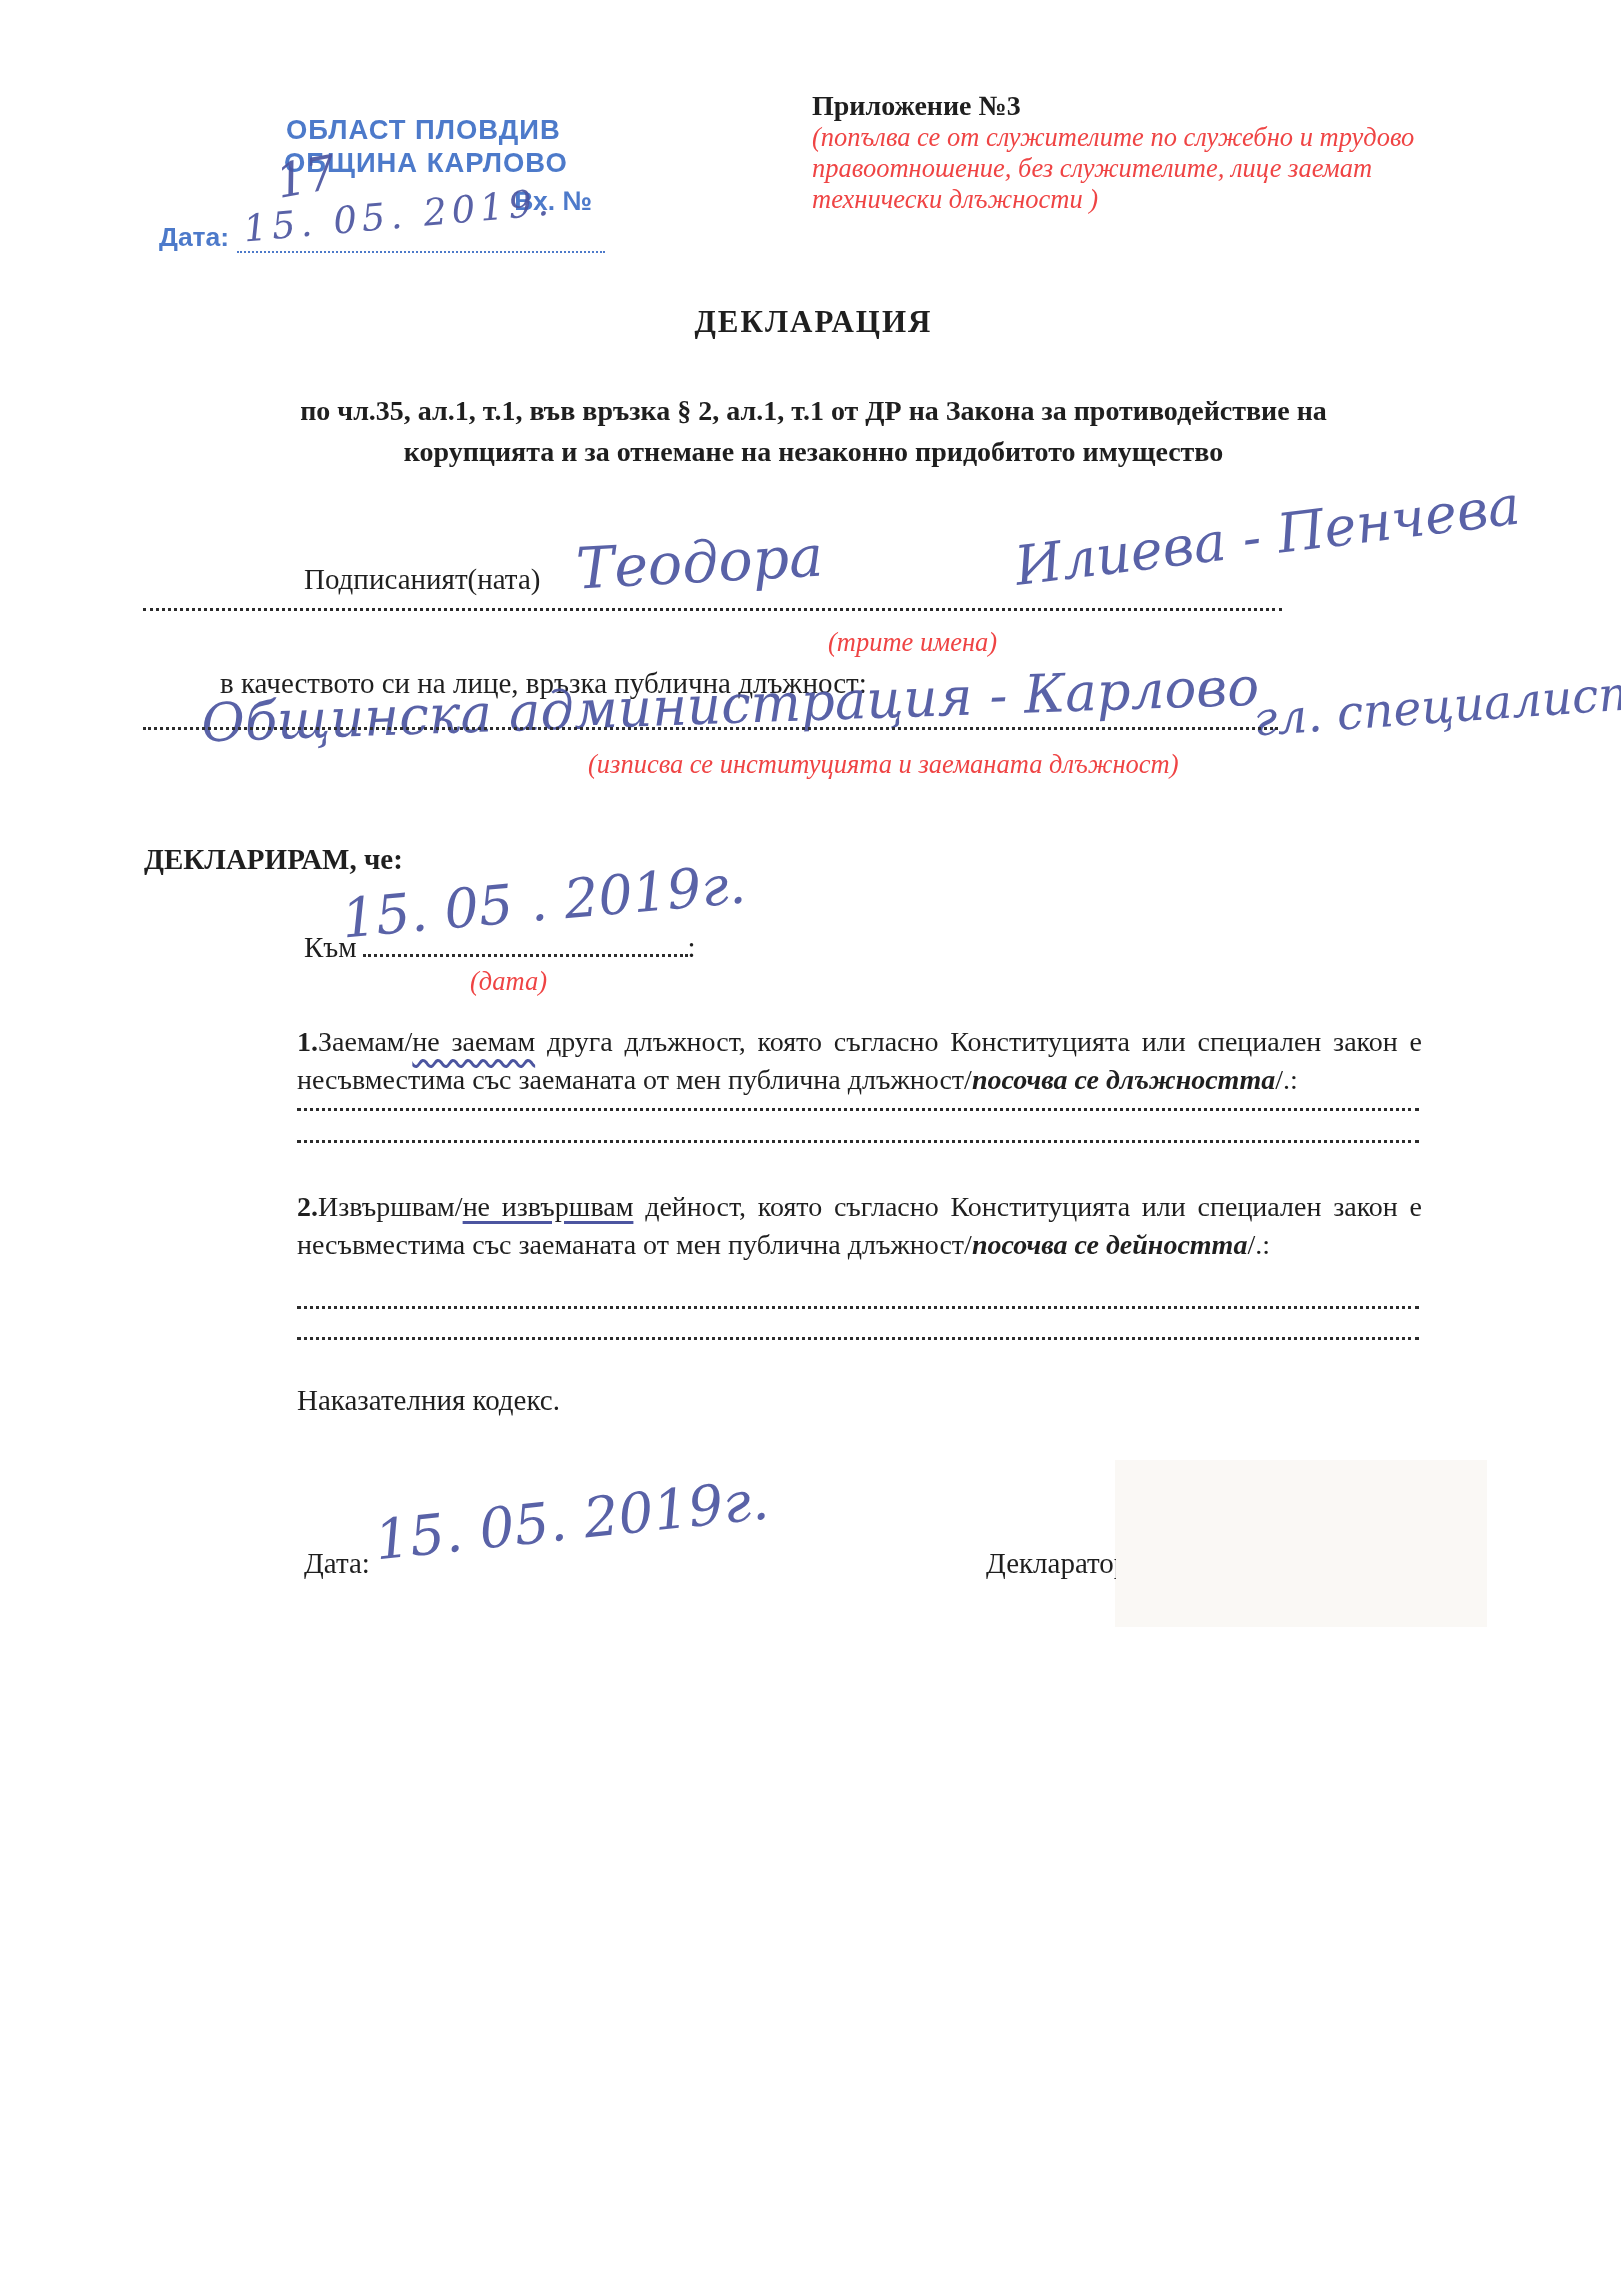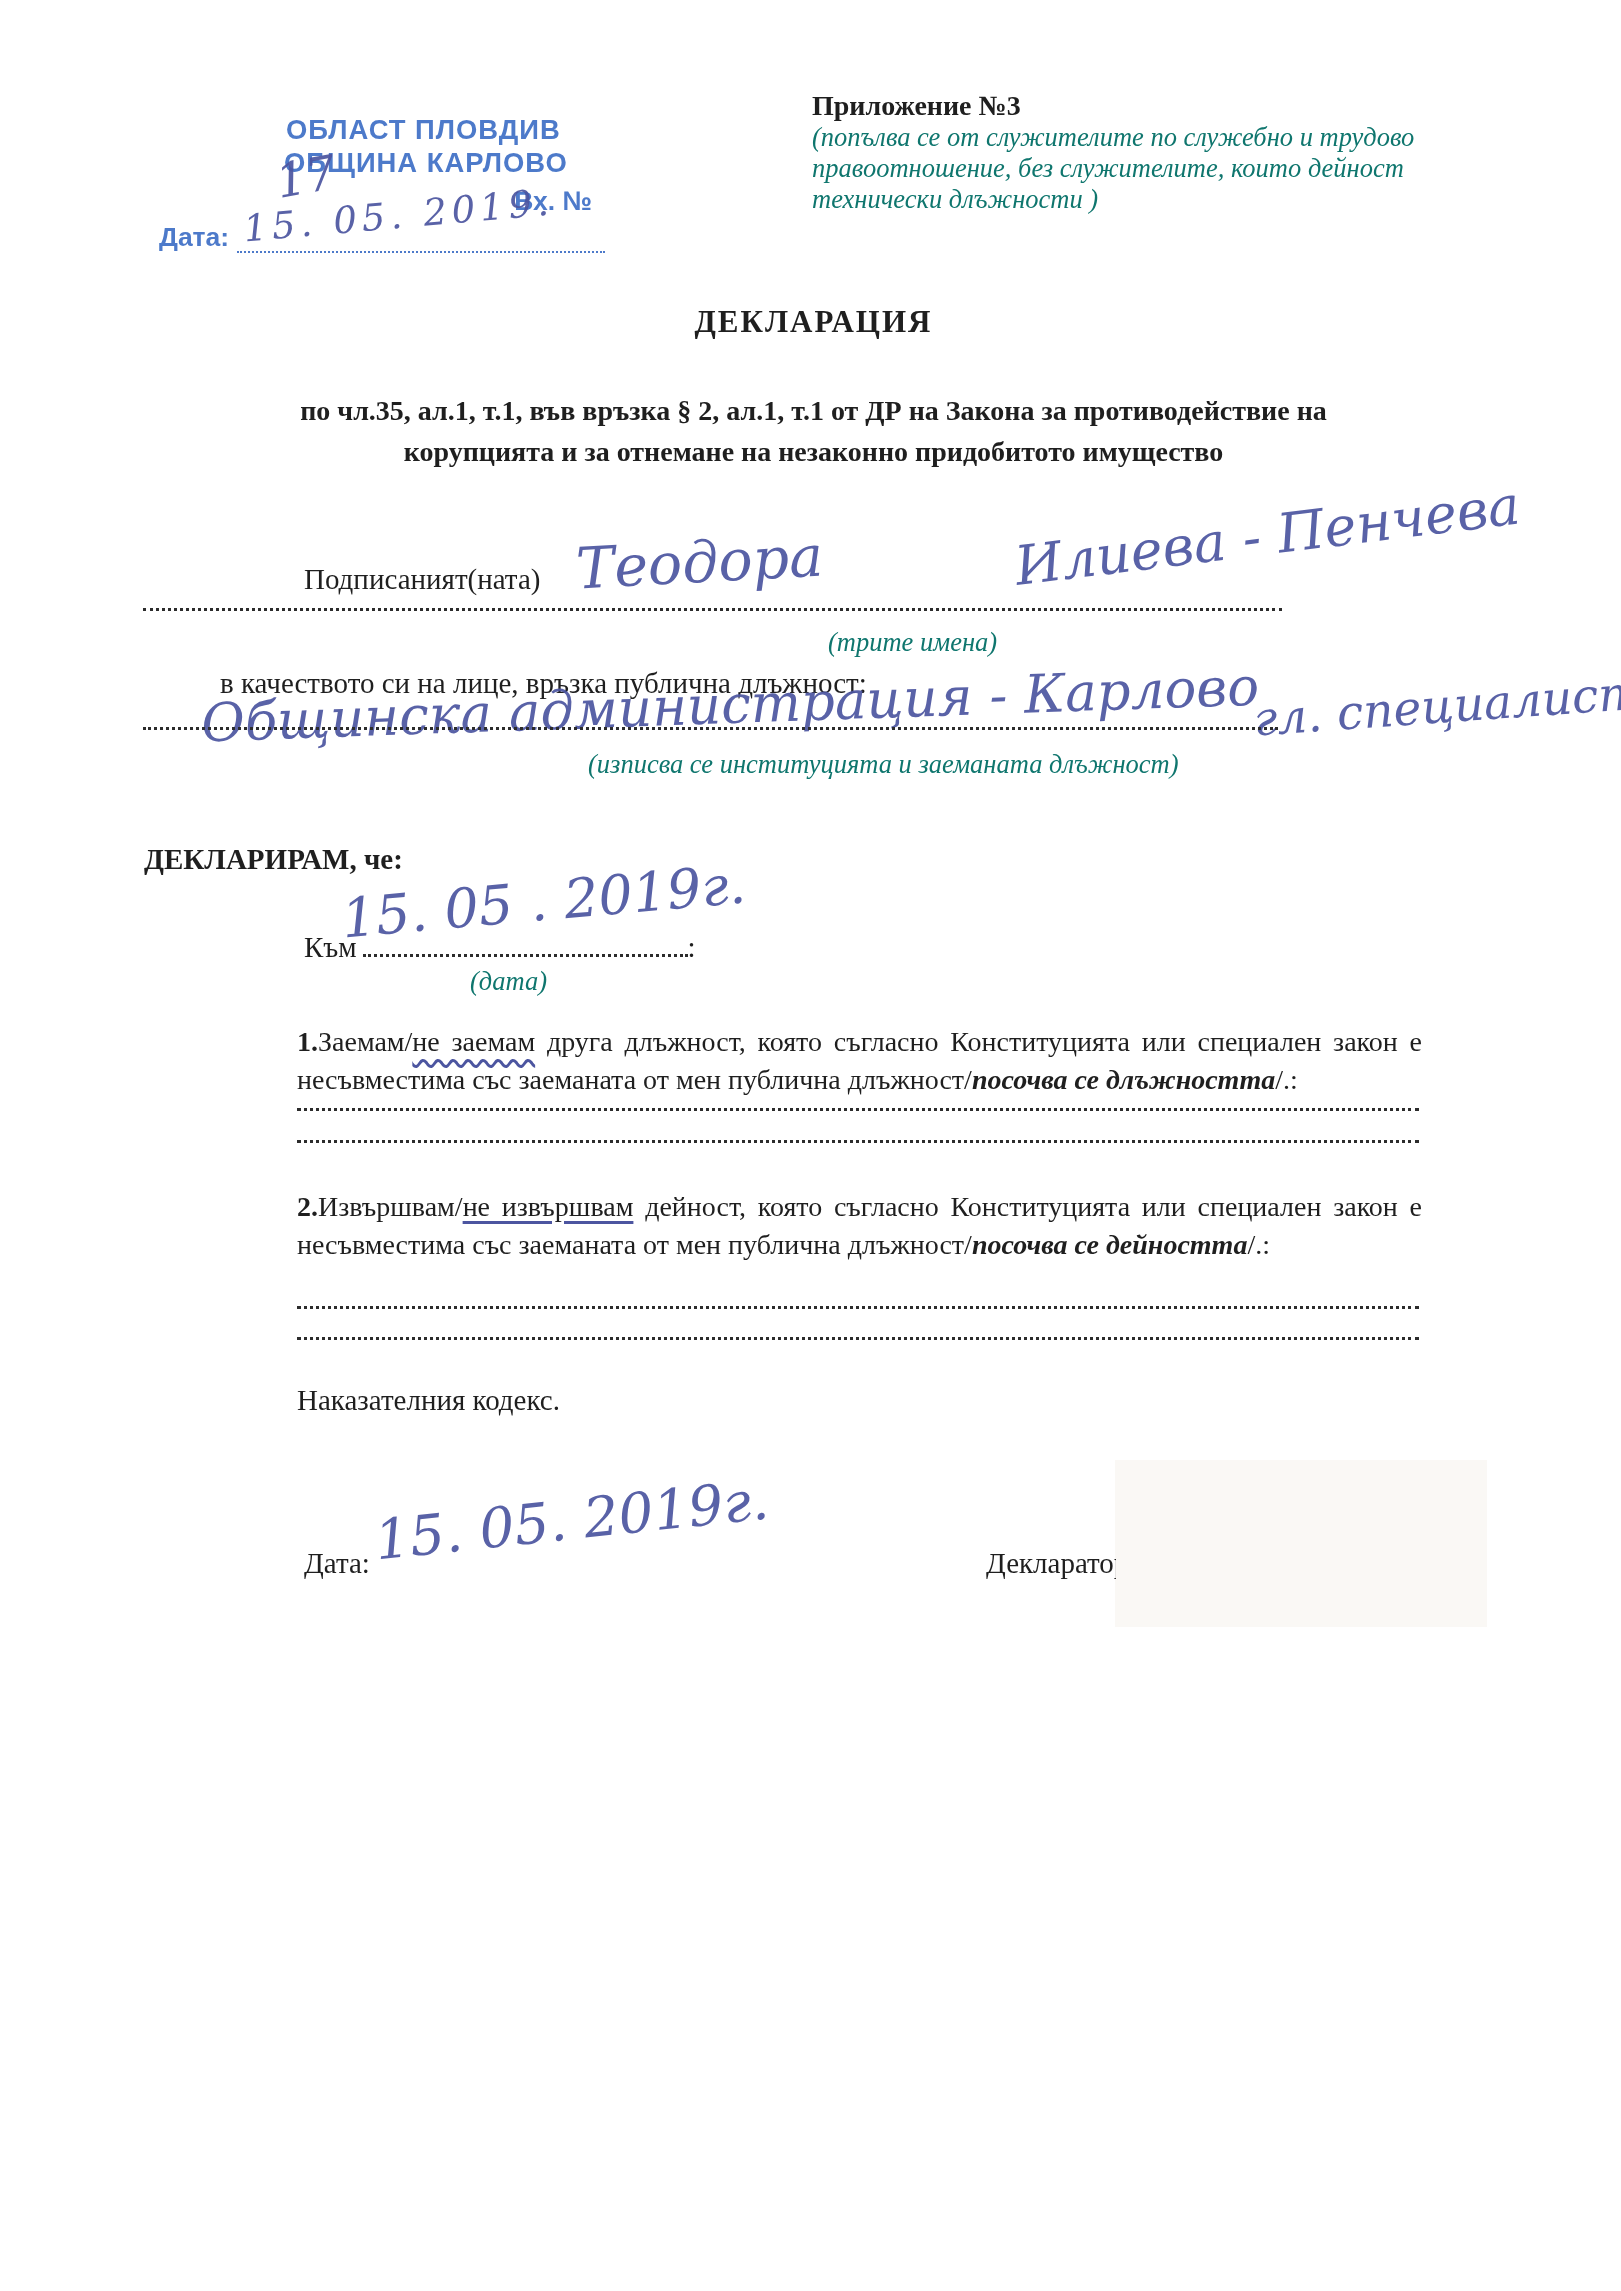--- a/index.html
+++ b/index.html
@@ -9,21 +9,21 @@
     margin:0 auto;
     background:#ffffff;
     font-family:"Liberation Serif", serif;
     color:var(--text-ink,#1f1f1f);
     overflow:hidden;
   }
   .abs{position:absolute;}
 
   
   .body-text{font-size:29px;line-height:37px;}
-  .caption{font-size:26.5px;font-style:italic;color:#0f766e;}
+  .caption{font-size:26.5px;font-style:italic;color:#ef4444;}
   .doc-title{font-size:31px;font-weight:bold;letter-spacing:2px;text-align:center;}
   .legal{font-size:28px;font-weight:bold;text-align:center;line-height:41px;}
   .center-col{left:144px;width:1339px;}
   .para{font-size:28px;line-height:38px;text-align:justify;}
   .para .num{font-weight:bold;}
   .emph{font-weight:bold;font-style:italic;}
 
   
   .dotline{height:0;border-bottom:3.9px dotted #2c2c2c;}
   .dotseg{display:inline-block;height:23.5px;border-bottom:3.9px dotted #2c2c2c;vertical-align:baseline;}
@@ -75,21 +75,21 @@
       <span>Дата:</span>
       <span class="stamp-dots"></span>
     </div>
     <div class="abs hw" style="left:276px;top:149px;font-size:47px;transform:rotate(-10deg);">17</div>
     <div class="abs hw" style="left:243px;top:194px;font-size:37px;letter-spacing:4.9px;transform:rotate(-5deg);">15. 05. 2019.</div>
   </div>
 
   <div class="abs" style="left:812px;top:90px;width:667px;">
     <div style="font-size:28px;font-weight:bold;">Приложение №3</div>
     <div class="caption" style="line-height:31px;"> (попълва се от служителите по служебно и трудово</div>
-    <div class="caption" style="line-height:31px;">правоотношение, без служителите, които дейност</div>
+    <div class="caption" style="line-height:31px;">правоотношение, без служителите, лице заемат</div>
     <div class="caption" style="line-height:31px;">технически длъжности )</div>
   </div>
 
   <div class="abs center-col doc-title" style="top:304px;">ДЕКЛАРАЦИЯ</div>
 
   <div class="abs center-col legal" style="top:390px;">
     <div>по чл.35, ал.1, т.1, във връзка § 2, ал.1, т.1 от ДР  на  Закона за противодействие на</div>
     <div>корупцията и за отнемане на незаконно придобитото имущество</div>
   </div>
 

